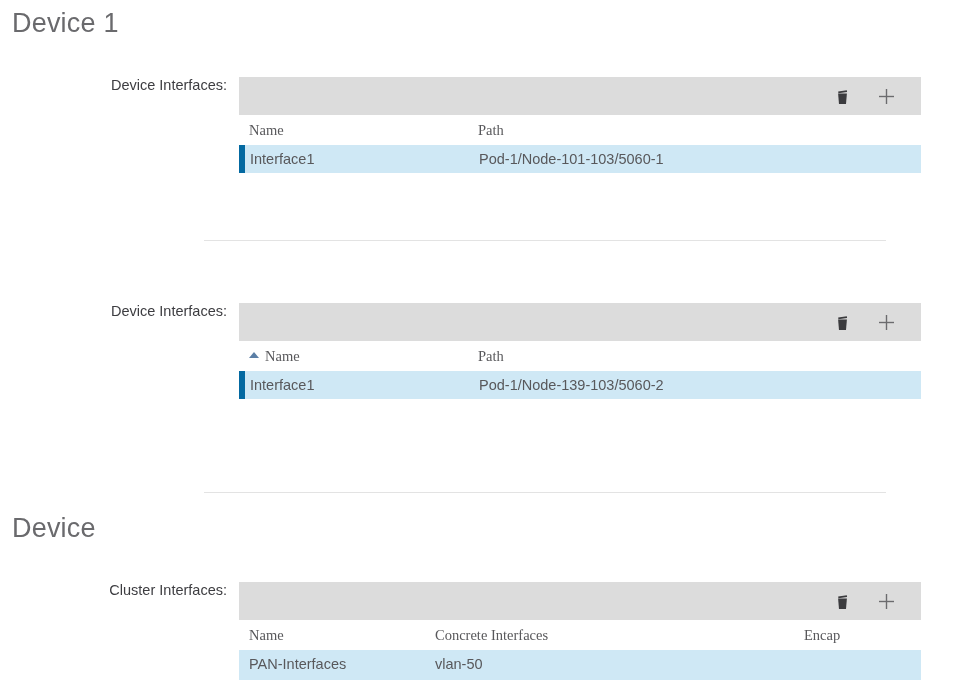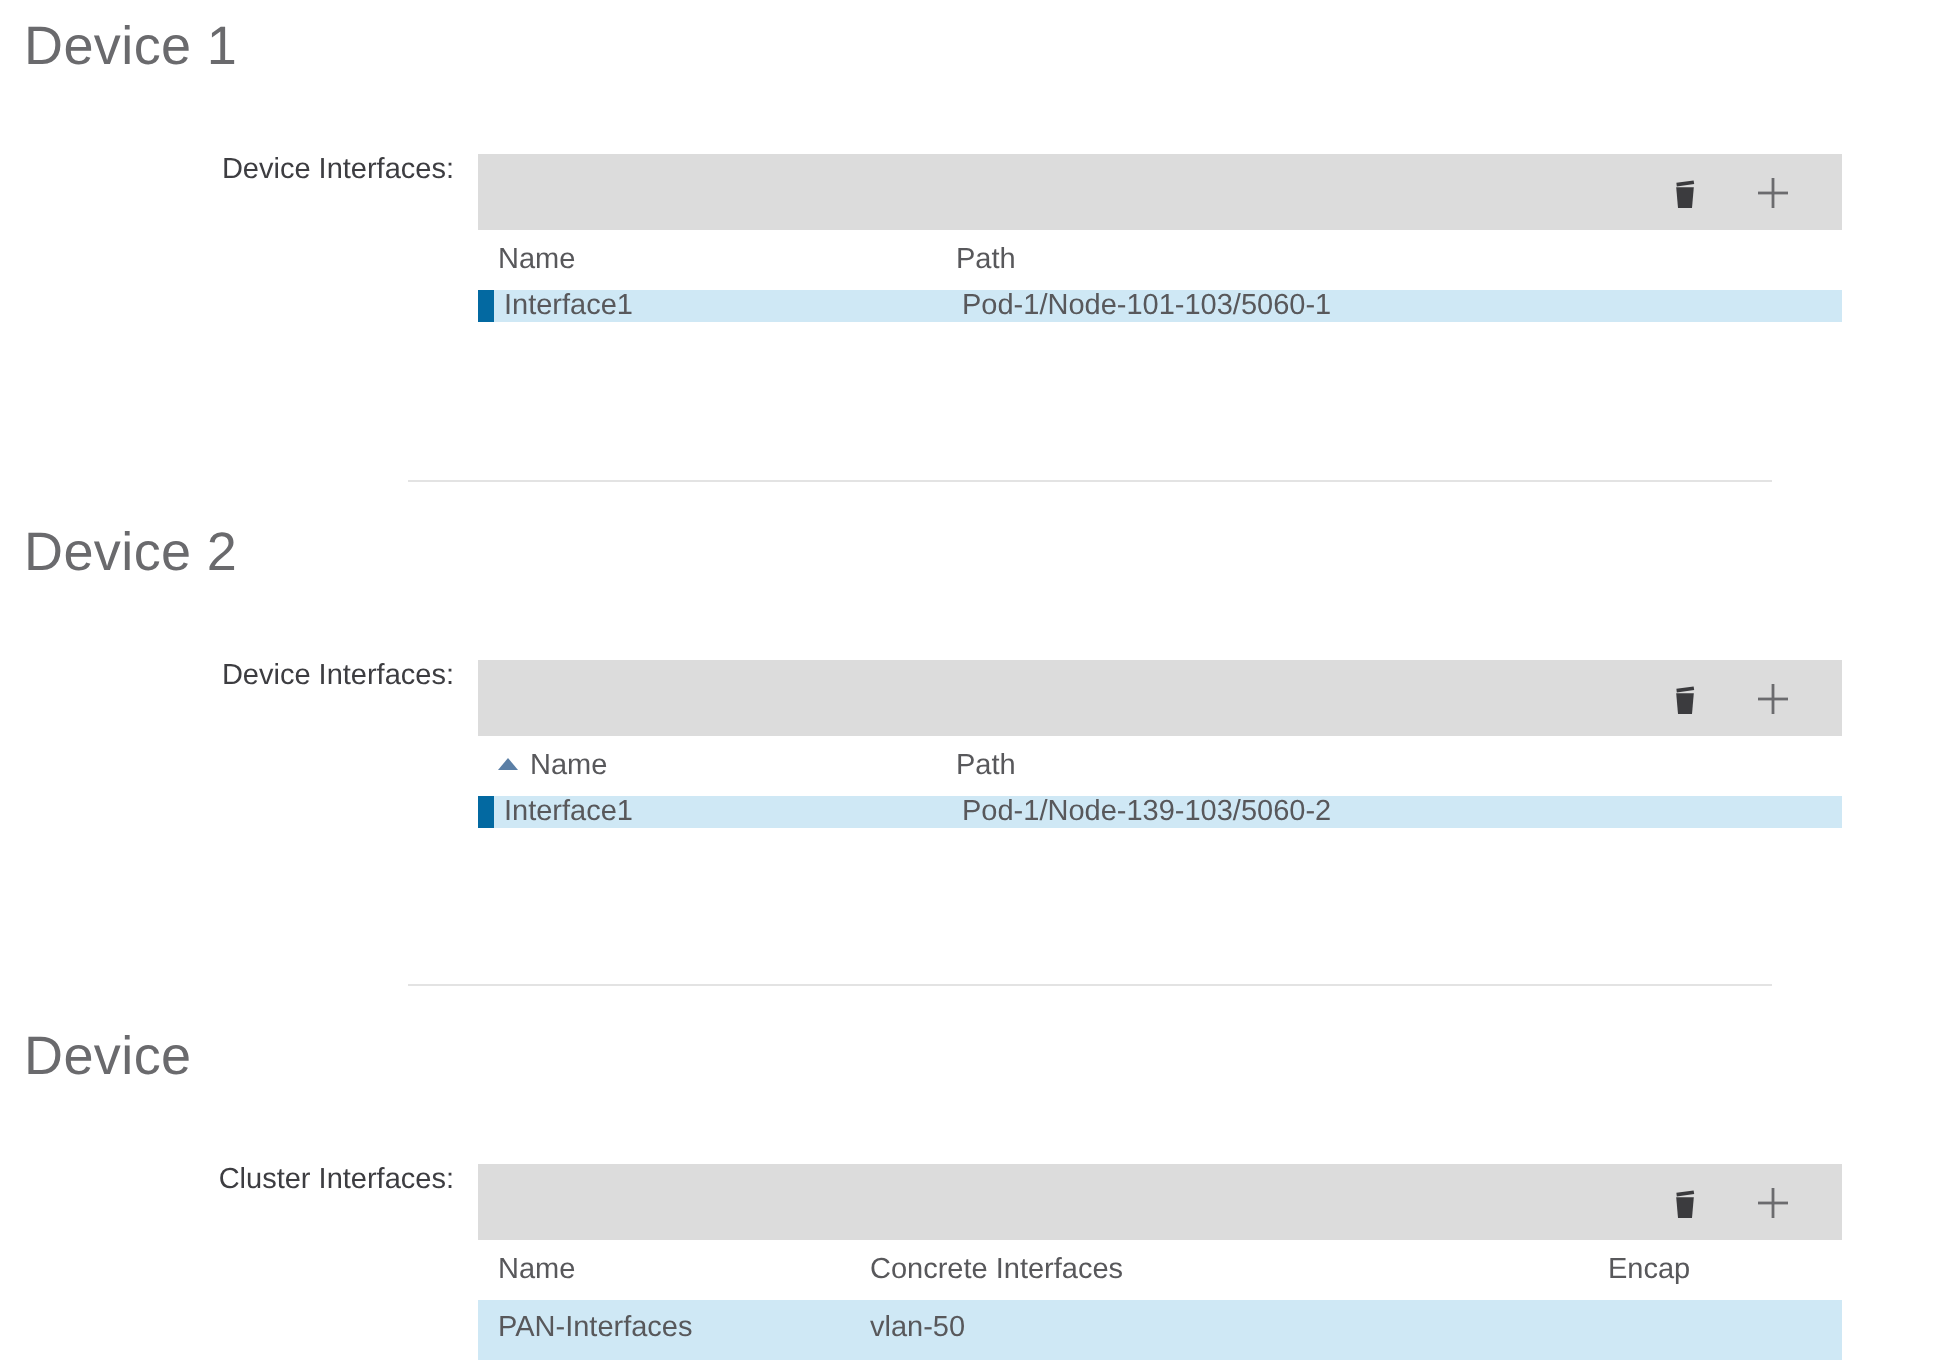--- a/index.html
+++ b/index.html
@@ -72,20 +72,21 @@
   .tool-btn.plus-btn { margin-left: 10px; }
 
   .trash-icon svg { display: block; }
   .plus-icon svg { display: block; }
 
   .grid-header {
     display: flex;
     height: 30px;
     padding-left: 10px;
     box-sizing: border-box;
+    font-family: Liberation Serif, serif;
   }
 
   .grid-header .col {
     font-size: 14.5px;
     color: #58585b;
     display: flex;
     align-items: center;
     white-space: nowrap;
   }
 
@@ -98,24 +99,24 @@
     border-bottom: 6px solid #5b7fa6;
     margin-right: 6px;
     position: relative;
     top: -1px;
   }
 
   .grid-row {
     display: flex;
     align-items: center;
     background: #cfe8f5;
-    border-left: 8px solid #0369a1;
+    border-left: 6px solid #0369a1;
     box-sizing: border-box;
     padding-left: 5px;
-    height: 16px;
+    height: 28px;
   }
   .grid-row .cell {
     font-size: 14.5px;
     color: #58585b;
     white-space: nowrap;
     overflow: hidden;
   }
   .grid-row.no-accent {
     border-left: 0;
     padding-left: 10px;
@@ -194,21 +195,20 @@
         <div class="cell col-path">Pod-1/Node-101-103/5060-1</div>
       </div>
 
     </div>
   </div>
 </div>
 
 <div class="divider div1"></div>
 
 <div class="section s2">
-  <div class="section-title">Device 2</div>
 
   <div class="field-row">
     <div class="field-label">Device Interfaces:</div>
 
     <div class="widget">
 
       <div class="widget-toolbar">
         <div class="tool-btn">
           <span class="trash-icon">
             <svg width="15" height="17" viewBox="0 0 15 17">

